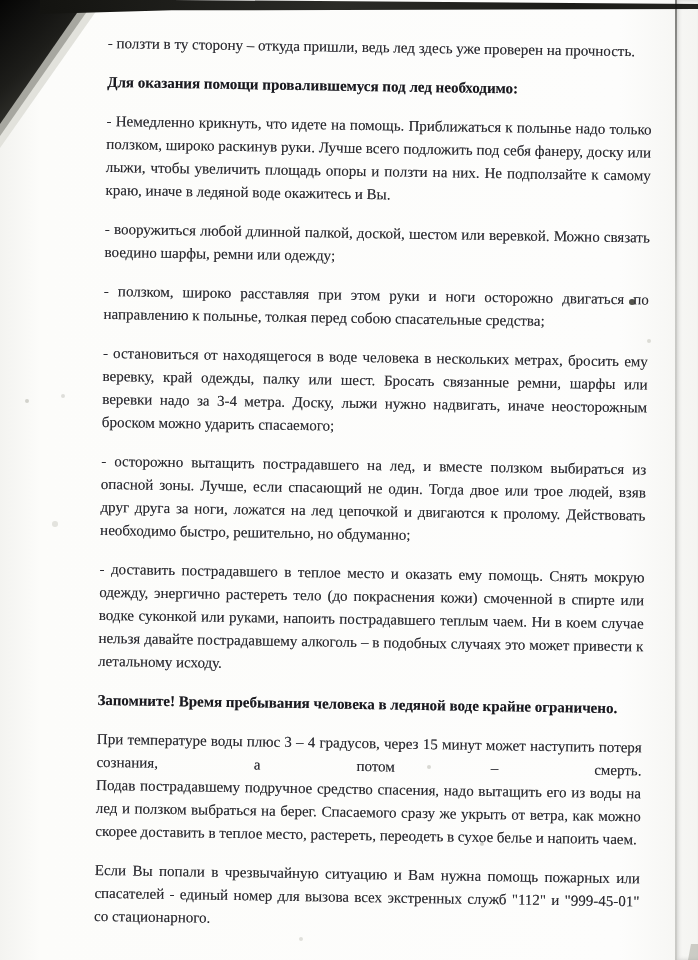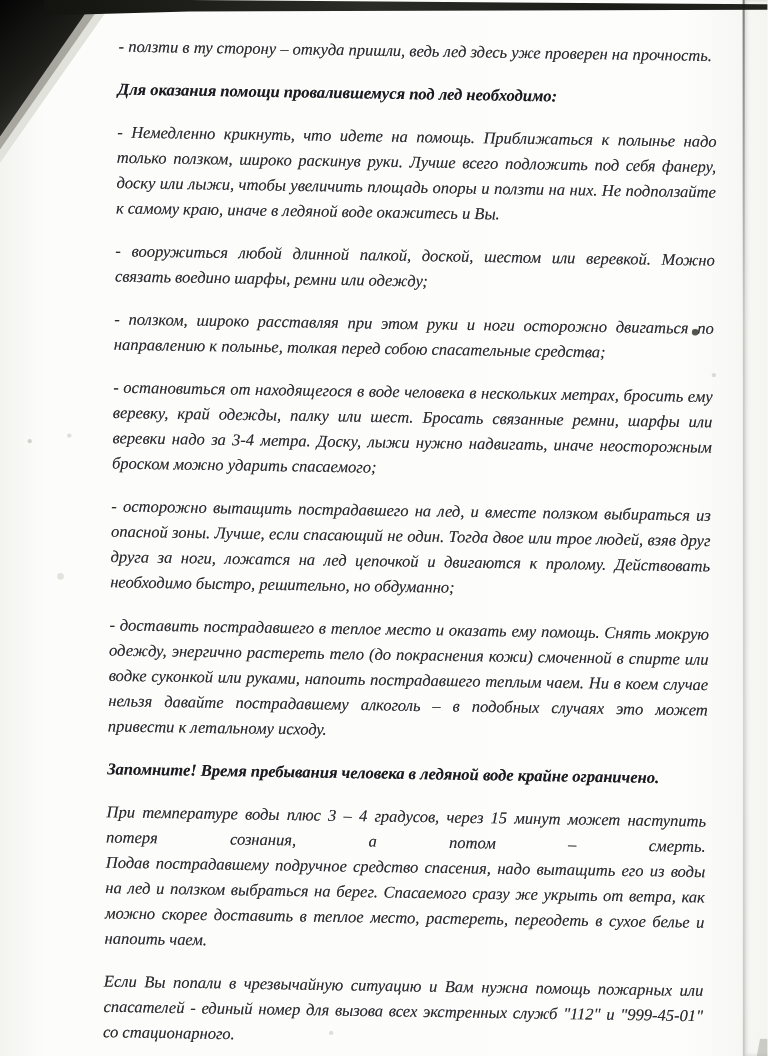--- a/index.html
+++ b/index.html
@@ -9,21 +9,20 @@
   }
   .page {
     position: relative;
     width: 698px;
     height: 960px;
     overflow: hidden;
     background:
       linear-gradient(to right, #f3f3f0 0px, #fcfcfa 40px, #fdfdfc 620px, #f4f4f1 698px),
       #fdfdfc;
     font-family: "Liberation Serif", "DejaVu Serif", serif;
-    font-style: italic;
   }
 
   
   .corner-wedge-halo {
     position: absolute; top: 0; left: 0; width: 112px; height: 152px;
     background: #e2e2dc;
     clip-path: polygon(0 0, 104px 0, 0 148px);
   }
   .corner-wedge-mid {
     position: absolute; top: 0; left: 0; width: 104px; height: 142px;

